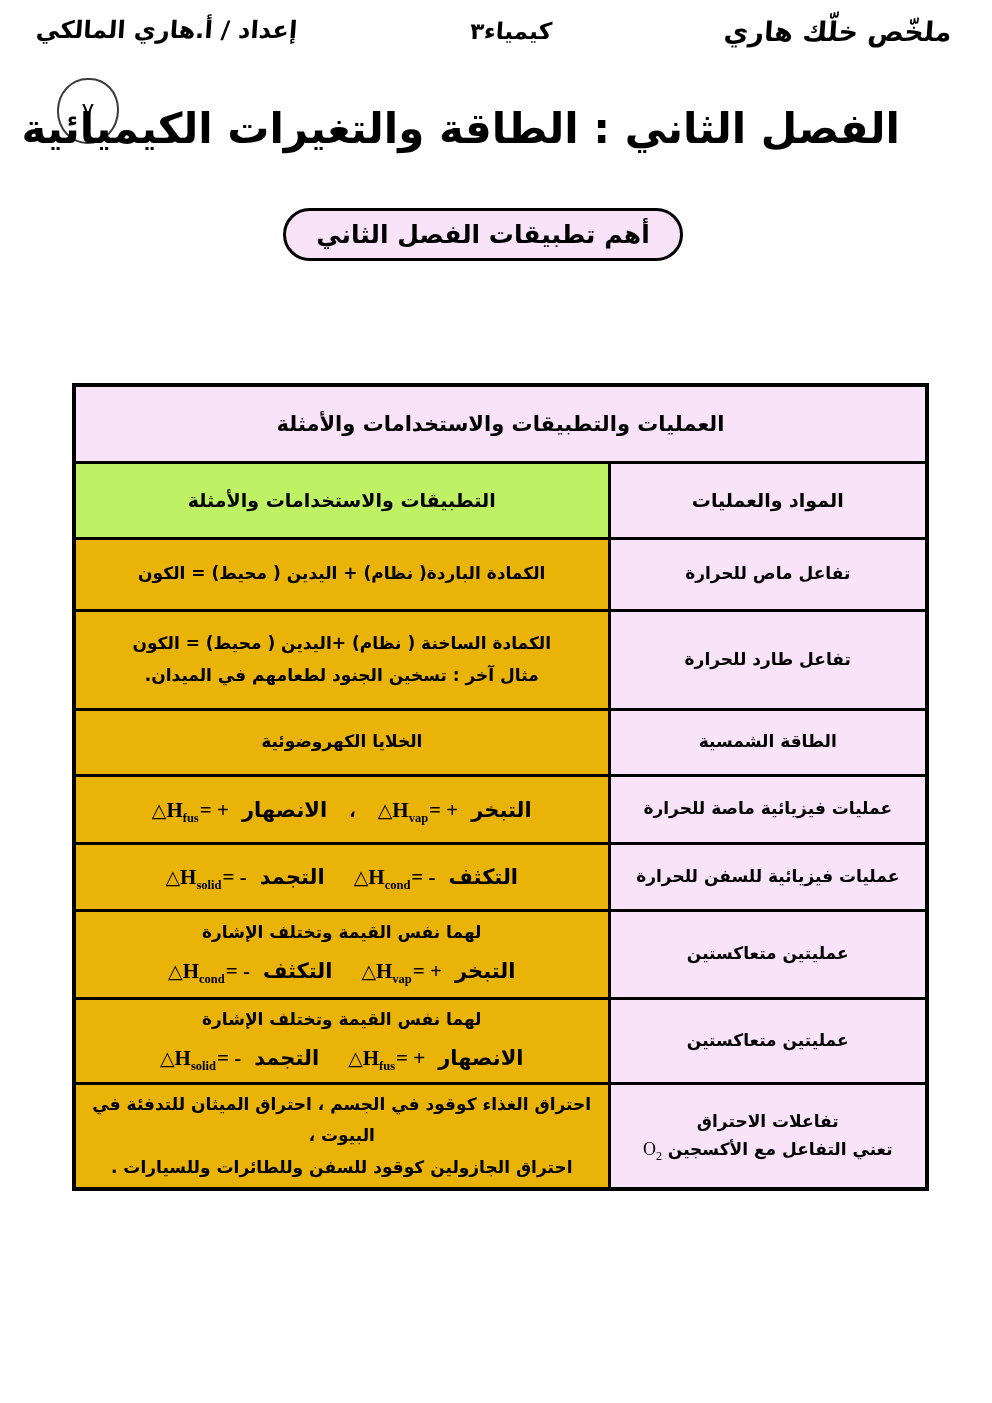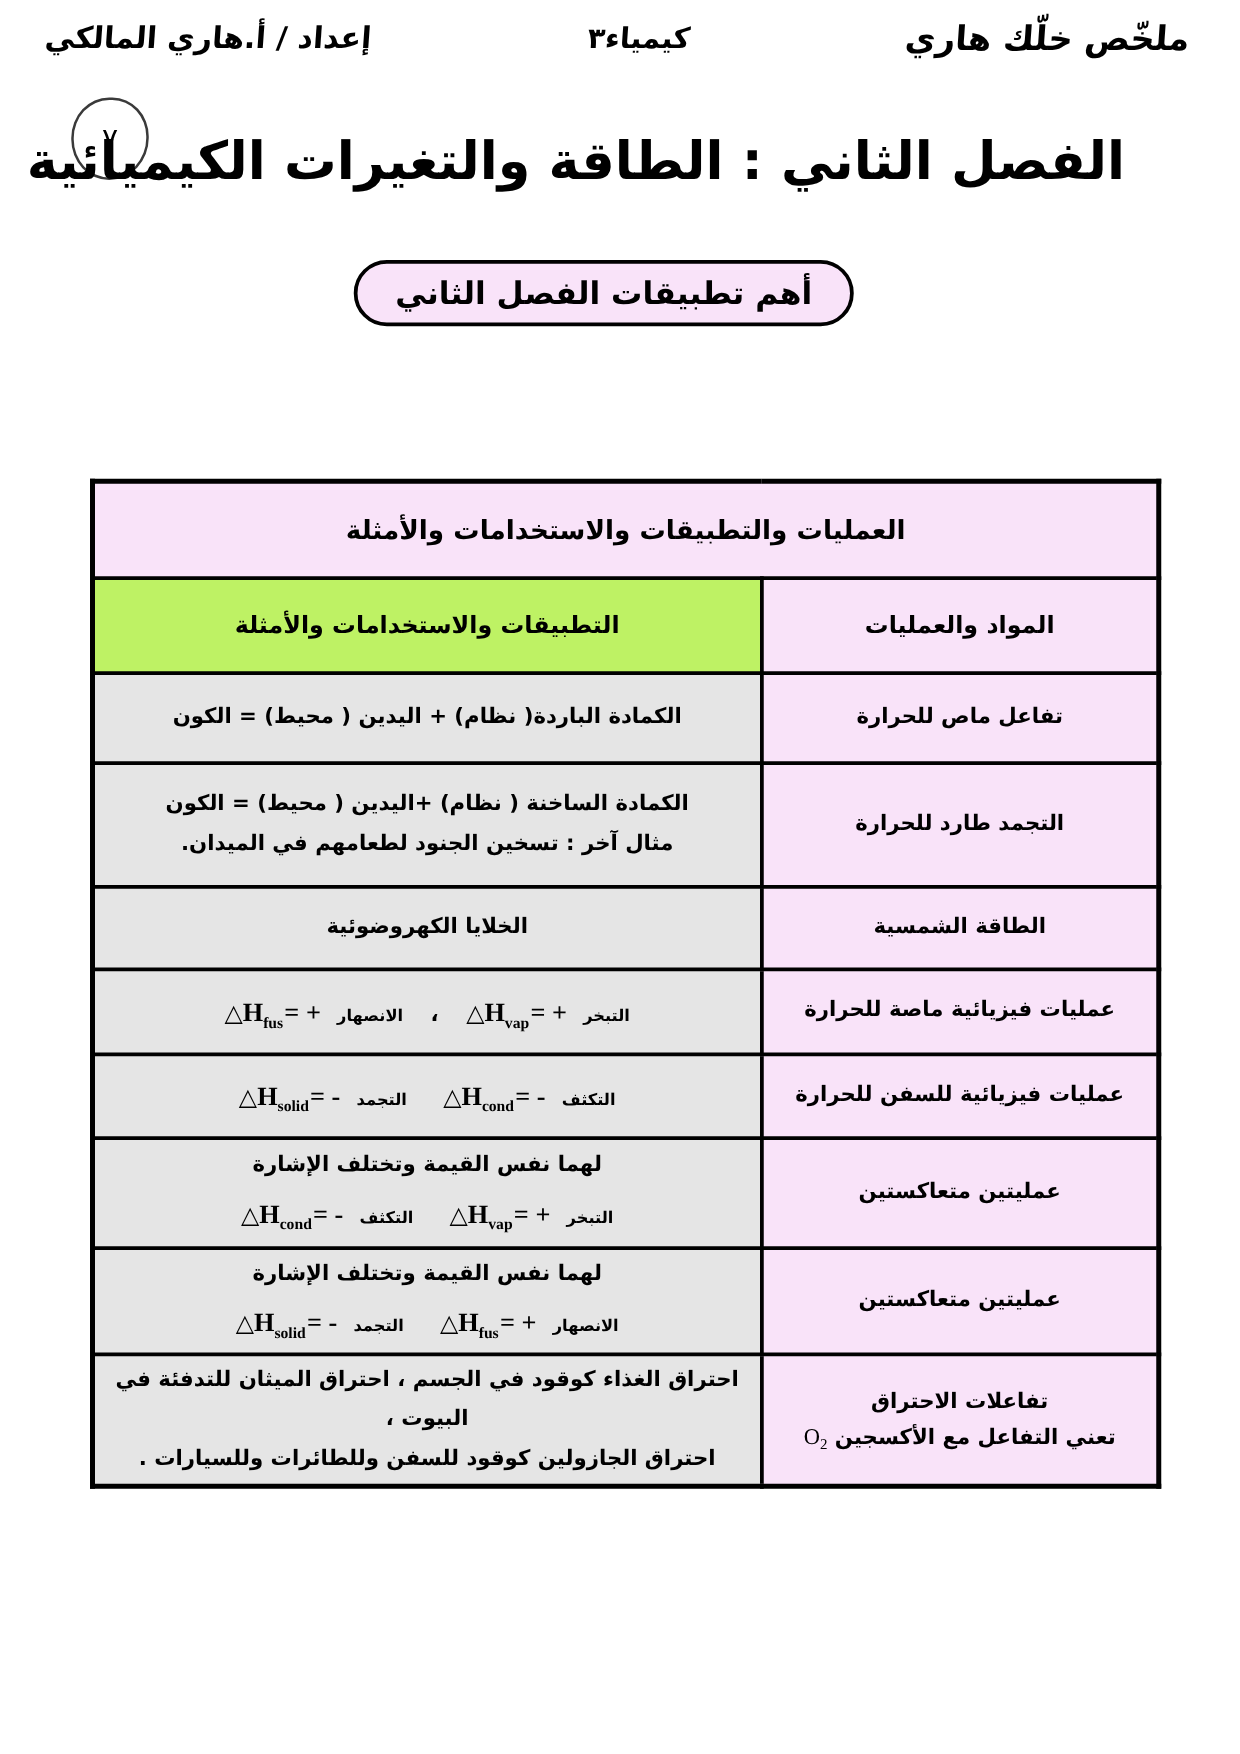--- a/index.html
+++ b/index.html
@@ -59,35 +59,35 @@
   }
   .main-table td{
     border:3px solid var(--border);
     vertical-align:middle;text-align:center;
     padding:4px 10px;
   }
   td.pink{background:var(--pink);}
   td.thead{font-size:21px;font-weight:700;}
   td.colhead{font-size:19px;font-weight:700;}
   td.label{font-size:17px;font-weight:700;line-height:1.6;margin-left:12px;}
-  td.content{background:#e5e5e5;font-size:17px;font-weight:700;direction:rtl;line-height:1.85;}
+  td.content{background:#eab308;font-size:17px;font-weight:700;direction:rtl;line-height:1.85;}
 
   
   .formula{
     display:flex;direction:ltr;justify-content:center;align-items:baseline;
     gap:22px;margin-top:2px;
     font-family:"Liberation Serif","DejaVu Serif",serif;font-size:21px;font-weight:700;
   }
   .formula.spread{gap:29px;}
   .formula .pair{display:flex;direction:ltr;align-items:baseline;gap:13px;white-space:nowrap;}
   .dh{white-space:nowrap;}
   .dh .tri{font-family:"DejaVu Sans",sans-serif;font-weight:400;font-size:19px;}
   .dh sub{font-size:12.5px;font-weight:700;line-height:0;}
   .dh .heq{padding-left:1px;}
-  .fword{font-family:"DejaVu Sans",sans-serif;font-size:13px;font-weight:700;direction:rtl;}
+  .fword{font-family:"DejaVu Sans",sans-serif;font-size:21px;font-weight:700;direction:rtl;}
   .fcomma{font-family:"DejaVu Sans",sans-serif;font-size:17px;font-weight:700;}
   .fline{margin-top:4px;}
 
   .o2{font-family:"Liberation Serif","DejaVu Serif",serif;font-size:18px;font-weight:400;white-space:nowrap;}
   .o2 sub{font-size:12px;line-height:0;}
 </style>
 </head>
 <body>
 
 <div class="page">
@@ -123,21 +123,21 @@
     </tr>
 
     <tr style="height:72px">
       <td class="pink label">تفاعل ماص للحرارة</td>
       <td class="content">
         <div>الكمادة الباردة( نظام)  + اليدين ( محيط) = الكون</div>
       </td>
     </tr>
 
     <tr style="height:99px">
-      <td class="pink label">التجمد طارد للحرارة</td>
+      <td class="pink label">تفاعل طارد للحرارة</td>
       <td class="content">
         <div>الكمادة الساخنة ( نظام) +اليدين ( محيط) = الكون</div>
         <div>مثال آخر : تسخين الجنود لطعامهم في الميدان.</div>
       </td>
     </tr>
 
     <tr style="height:66px">
       <td class="pink label">الطاقة الشمسية</td>
       <td class="content">
         <div>الخلايا الكهروضوئية</div>

